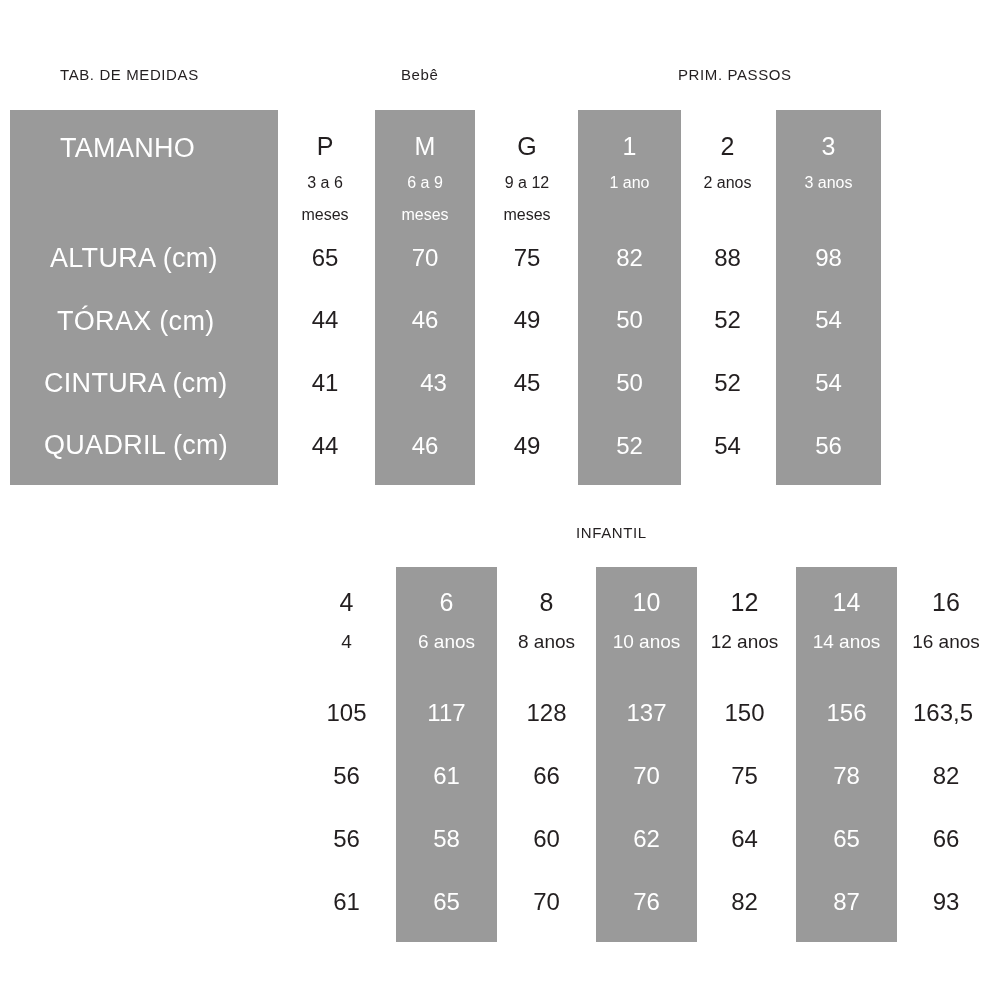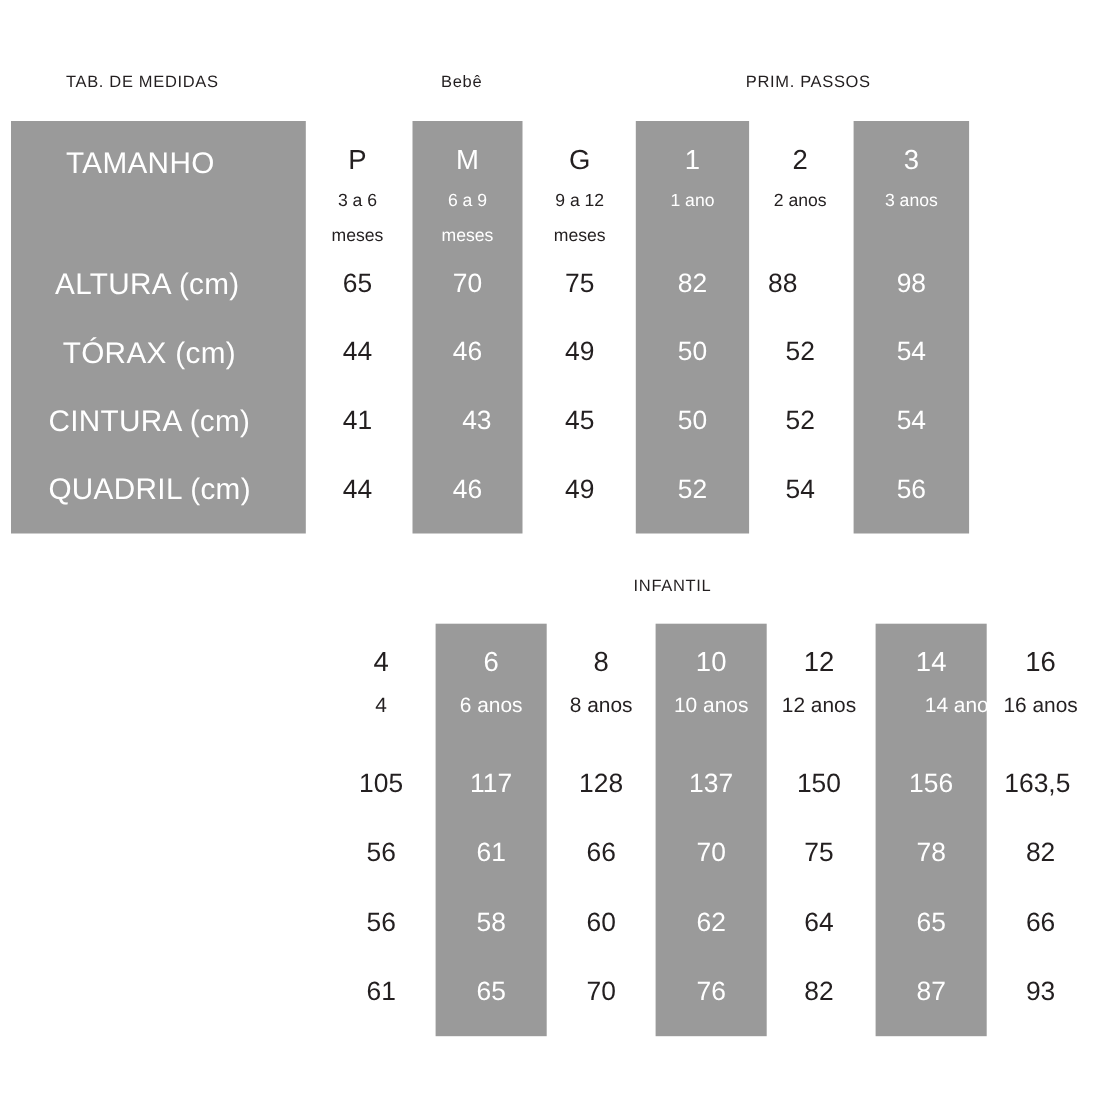--- a/index.html
+++ b/index.html
@@ -119,21 +119,21 @@
 
   <div class="cell head on-band" style="left:578px; top:132px; width:103px;">1</div>
   <div class="cell sub on-band" style="left:578px; top:174px; width:103px;">1 ano</div>
   <div class="cell on-band" style="left:578px; top:244px; width:103px;">82</div>
   <div class="cell on-band" style="left:578px; top:306px; width:103px;">50</div>
   <div class="cell on-band" style="left:578px; top:369px; width:103px;">50</div>
   <div class="cell on-band" style="left:578px; top:432px; width:103px;">52</div>
 
   <div class="cell head" style="left:676px; top:132px; width:103px;">2</div>
   <div class="cell sub" style="left:676px; top:174px; width:103px;">2 anos</div>
-  <div class="cell" style="left:660px; top:244px; width:103px;">88</div>
+  <div class="cell" style="left:676px; top:244px; width:103px;">88</div>
   <div class="cell" style="left:676px; top:306px; width:103px;">52</div>
   <div class="cell" style="left:676px; top:369px; width:103px;">52</div>
   <div class="cell" style="left:676px; top:432px; width:103px;">54</div>
 
   <div class="cell head on-band" style="left:776px; top:132px; width:105px;">3</div>
   <div class="cell sub on-band" style="left:776px; top:174px; width:105px;">3 anos</div>
   <div class="cell on-band" style="left:776px; top:244px; width:105px;">98</div>
   <div class="cell on-band" style="left:776px; top:306px; width:105px;">54</div>
   <div class="cell on-band" style="left:776px; top:369px; width:105px;">54</div>
   <div class="cell on-band" style="left:776px; top:432px; width:105px;">56</div>
@@ -173,21 +173,21 @@
   <div class="cell on-band" style="left:596px; top:888px; width:101px;">76</div>
 
   <div class="cell head" style="left:694px; top:588px; width:101px;">12</div>
   <div class="cell sub2" style="left:694px; top:631px; width:101px;">12 anos</div>
   <div class="cell" style="left:694px; top:699px; width:101px;">150</div>
   <div class="cell" style="left:694px; top:762px; width:101px;">75</div>
   <div class="cell" style="left:694px; top:825px; width:101px;">64</div>
   <div class="cell" style="left:694px; top:888px; width:101px;">82</div>
 
   <div class="cell head on-band" style="left:796px; top:588px; width:101px;">14</div>
-  <div class="cell sub2 on-band" style="left:796px; top:631px; width:101px;margin-left:28px;">14 anos</div>
+  <div class="cell sub2 on-band" style="left:796px; top:631px; width:101px;">14 anos</div>
   <div class="cell on-band" style="left:796px; top:699px; width:101px;">156</div>
   <div class="cell on-band" style="left:796px; top:762px; width:101px;">78</div>
   <div class="cell on-band" style="left:796px; top:825px; width:101px;">65</div>
   <div class="cell on-band" style="left:796px; top:888px; width:101px;">87</div>
 
   <div class="cell head" style="left:896px; top:588px; width:100px;">16</div>
   <div class="cell sub2" style="left:896px; top:631px; width:100px;">16 anos</div>
   <div class="cell" style="left:890px; top:699px; width:106px;">163,5</div>
   <div class="cell" style="left:896px; top:762px; width:100px;">82</div>
   <div class="cell" style="left:896px; top:825px; width:100px;">66</div>

